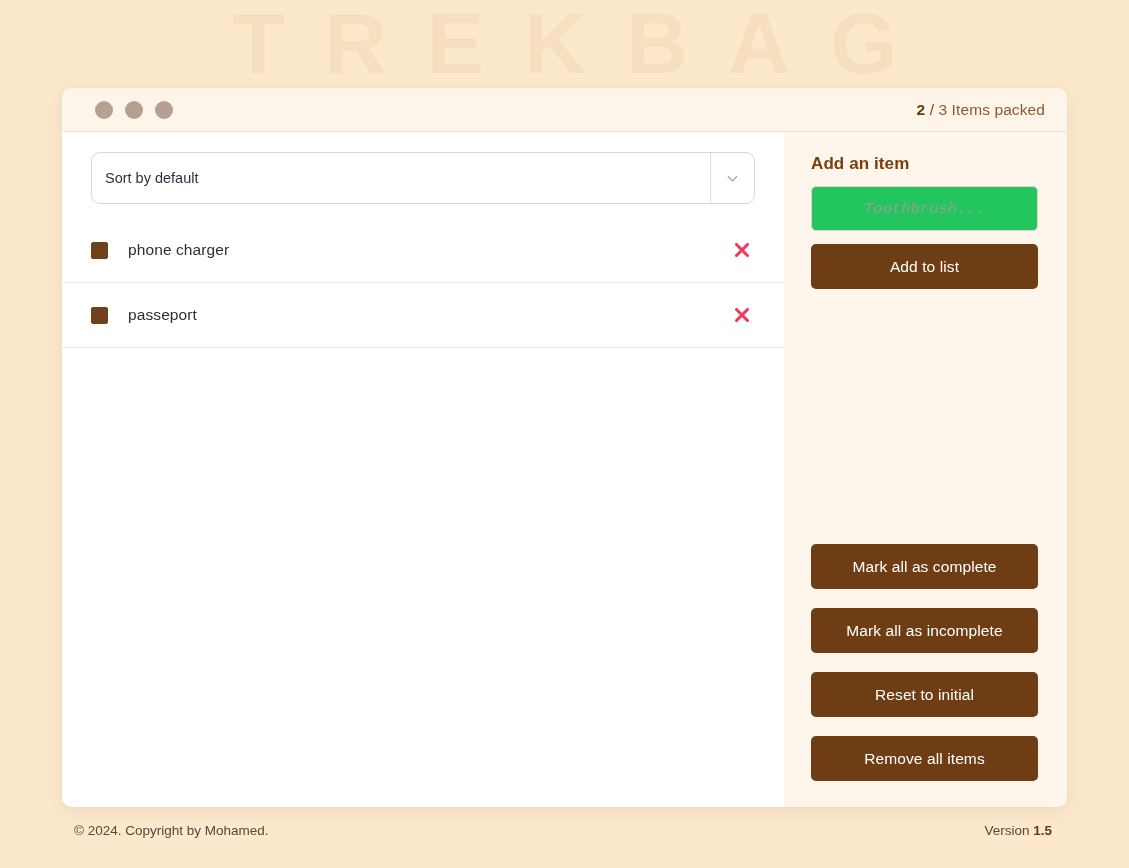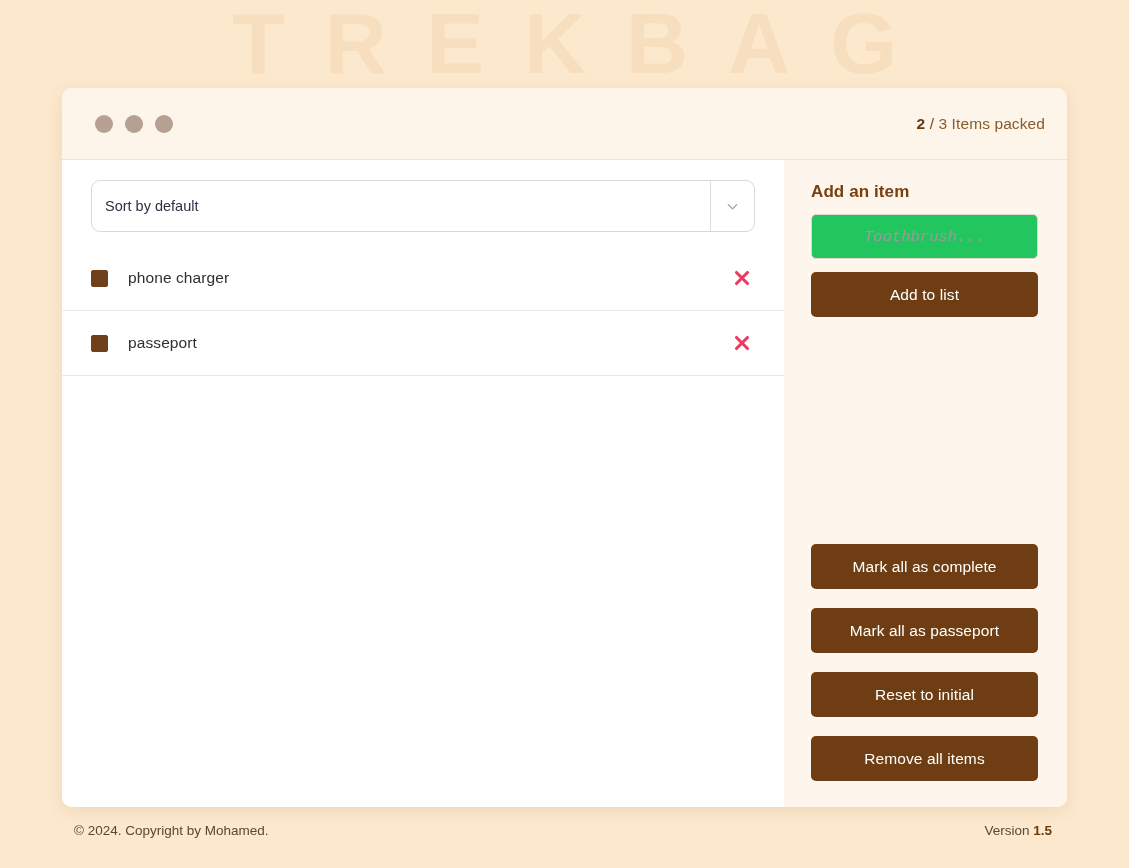--- a/index.html
+++ b/index.html
@@ -45,21 +45,21 @@
     background: #ffffff;
     border-radius: 10px;
     box-shadow: 0 4px 16px rgba(120, 80, 30, 0.10);
     overflow: hidden;
     display: flex;
     flex-direction: column;
   }
 
   
   #app-header {
-    height: 72px;
+    height: 44px;
     background: #FDF4EA;
     border-bottom: 1px solid #EDE3DA;
     display: flex;
     align-items: center;
     justify-content: space-between;
     padding: 0 22px 0 33px;
     box-sizing: border-box;
     flex: 0 0 auto;
   }
   #window-dots {
@@ -337,21 +337,21 @@
       <div id="sidebar-title">Add an item</div>
 
       <input id="add-item-input" type="text" placeholder="Toothbrush..." style="">
 
       <button class="brown-btn" id="add-to-list-btn">Add to list</button>
 
       <div id="sidebar-spacer"></div>
 
       <div id="bulk-actions">
         <button class="brown-btn">Mark all as complete</button>
-        <button class="brown-btn">Mark all as passeport</button>
+        <button class="brown-btn">Mark all as incomplete</button>
         <button class="brown-btn">Reset to initial</button>
         <button class="brown-btn">Remove all items</button>
       </div>
     </div>
 
   </div>
 </div>
 
 <div id="app-footer">
   <span id="copyright">© 2024. Copyright by Mohamed.</span>

